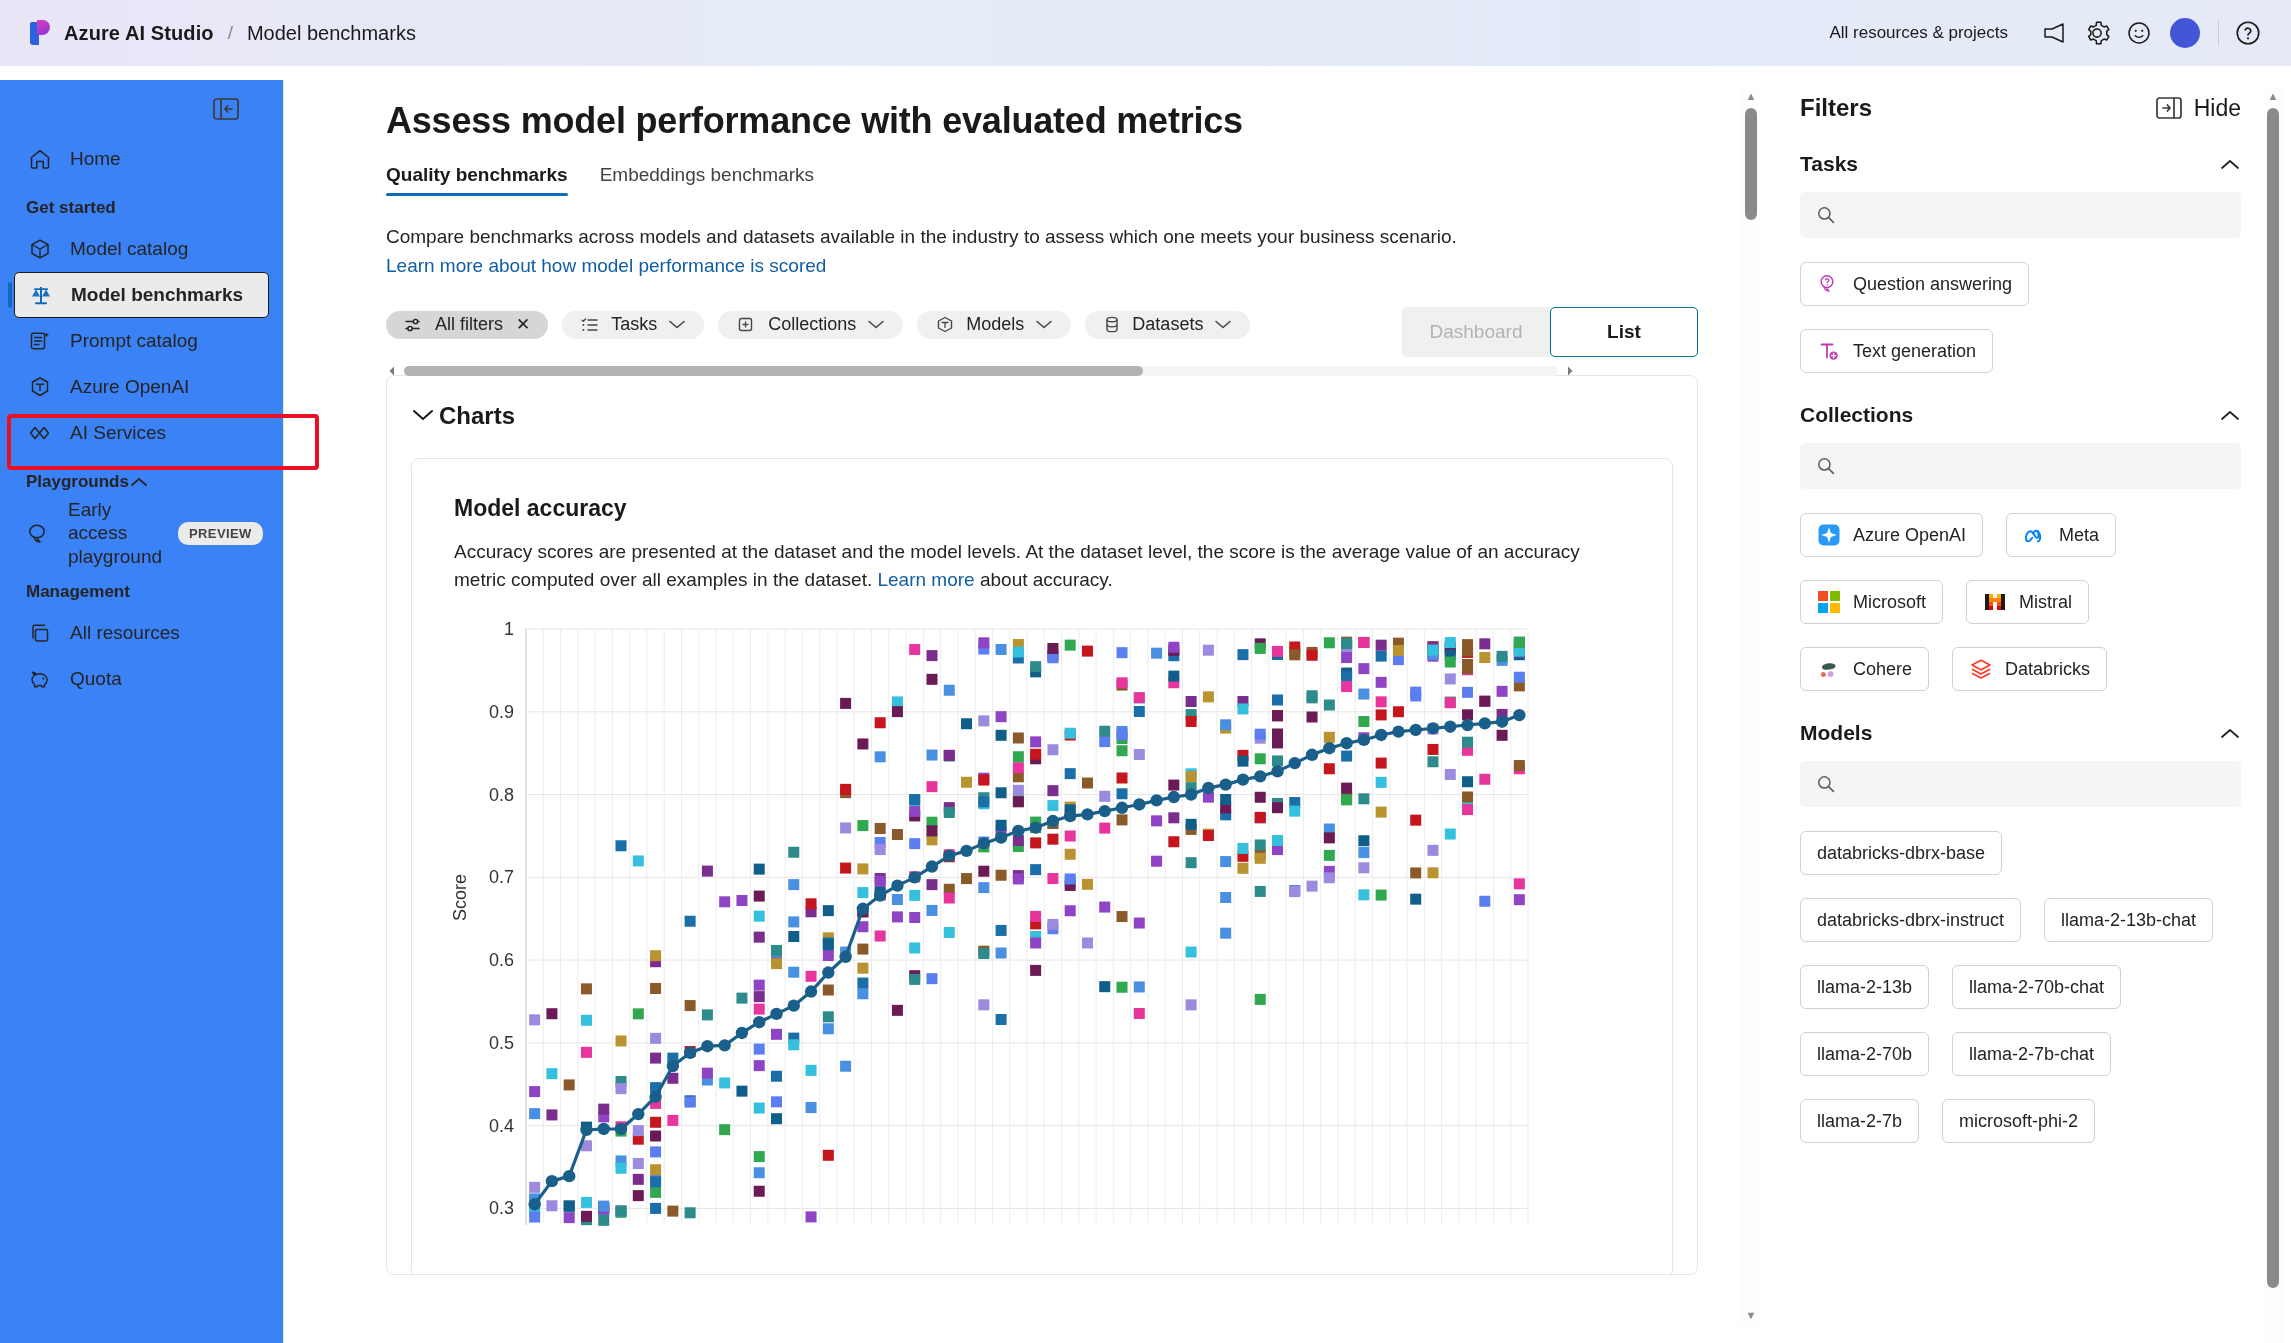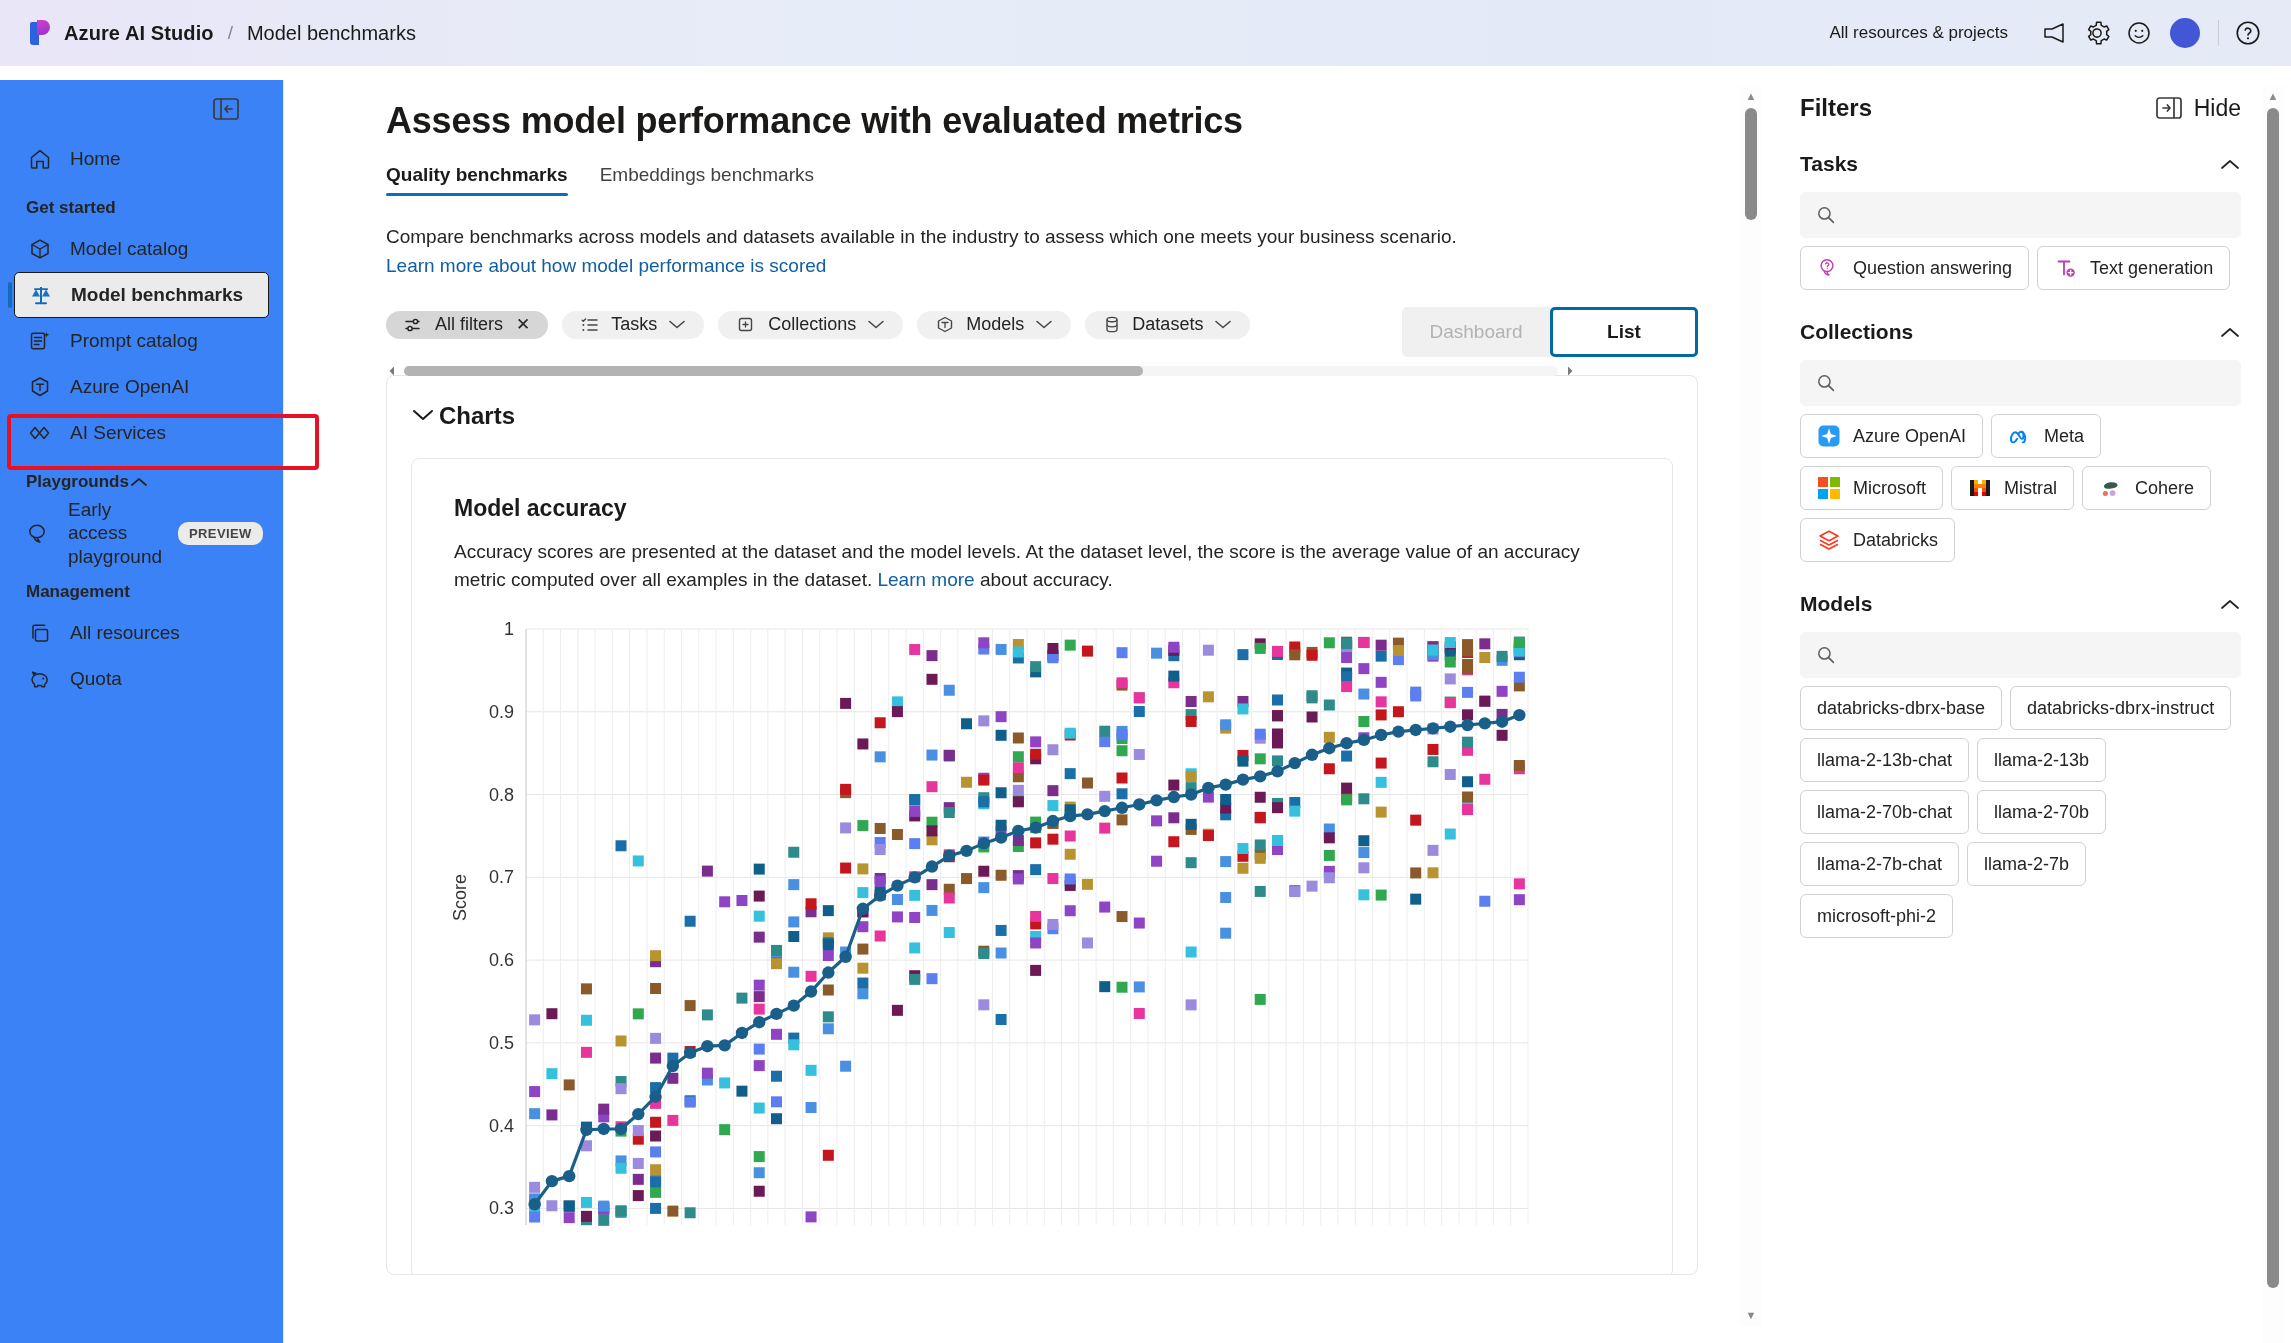--- a/index.html
+++ b/index.html
@@ -118,21 +118,21 @@
   .hscroll .track { flex:1; height: 10px; background:#f5f5f5; position:relative; border-radius:5px; }
   .hscroll .thumb { position:absolute; left:0; top:0; height:10px; width: 64%; background:#b3b3b3; border-radius:5px; }
   .viewtoggle {
     position:absolute; right:0; top:-4px; display:flex; background:#f0f0f0; border-radius:5px; padding:0;
     height:50px; align-items:center;
   }
   .vt-btn {
     height:50px; display:flex; align-items:center; justify-content:center; min-width:148px;
     font-size:19px; color:#b3b3b3; cursor:pointer; border-radius:5px;
   }
-  .vt-btn.sel { background:#fff; color:#1b1a19; font-weight:600; border:3px solid #0369a1; }
+  .vt-btn.sel { background:#fff; color:#1b1a19; font-weight:600; border:1px solid #0369a1; }
 
   .card {
     margin: 36px 38px 0 38px; width: 1312px; border:1px solid #e6e6e6; border-radius:8px; background:#fff;
     height: 900px; overflow: hidden;
   }
   .charts-head {
     display:flex; align-items:center; gap:4px; padding: 26px 0 0 24px;
     font-size:24px; font-weight:600; color:#1b1a19;
   }
   .inner-card {
@@ -166,21 +166,21 @@
     margin-top: 30px; font-size:21px; font-weight:700; color:#1b1a19;
   }
   .searchbox {
     margin-top: 16px; height: 46px; background:#f5f5f5; border-radius:5px;
     display:flex; align-items:center; padding: 0 16px; cursor:text;
   }
   .searchbox input {
     border:0; outline:0; background:transparent; font-size:17px; margin-left:12px; width: 100%;
     font-family:"Liberation Sans", sans-serif; color:#242424;
   }
-  .chips { display:flex; flex-wrap:wrap; gap: 8px; margin-top: 8px; }
+  .chips { display:flex; flex-wrap:wrap; gap: 23px; margin-top: 24px; }
   .chip {
     display:flex; align-items:center; gap:12px; border:1px solid #d1d1d1; border-radius:6px;
     padding: 0 16px; height: 44px; font-size:18px; color:#242424; background:#fff; cursor:pointer;
     white-space:nowrap;
   }
   .chip .cico { width:24px; height:24px; display:flex; align-items:center; justify-content:center; }
 
   
   .vscroll {
     position:absolute; width: 22px; background:#fdfdfd;

